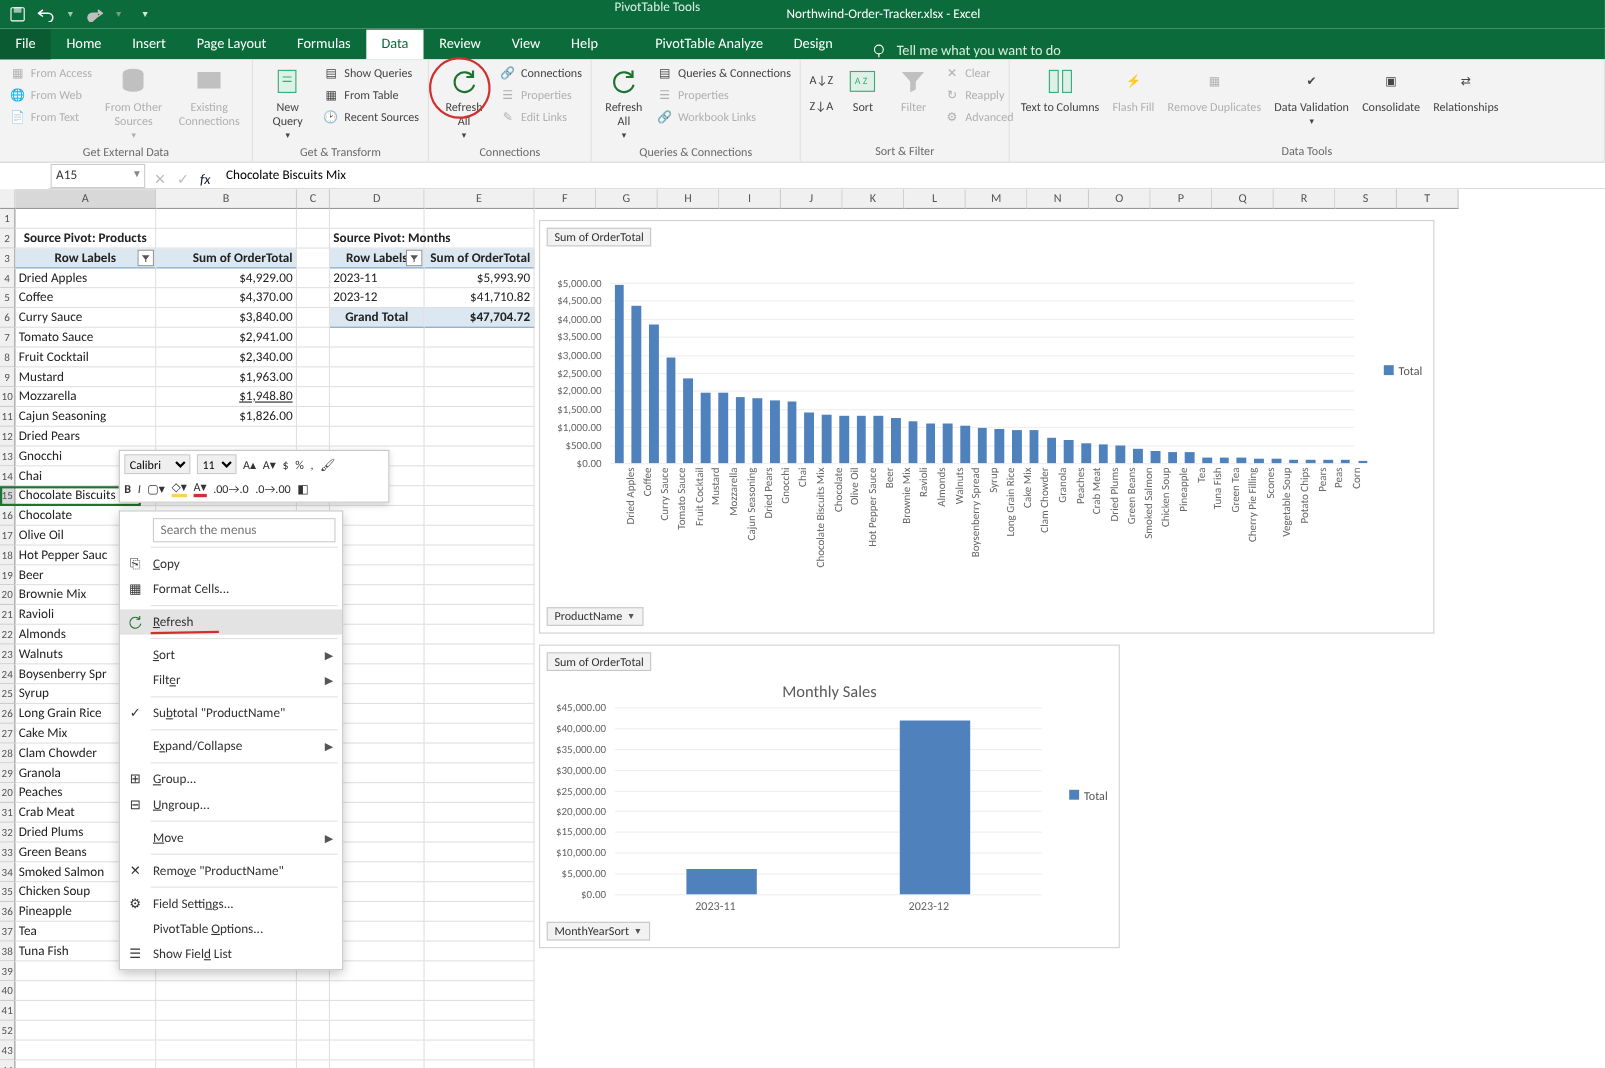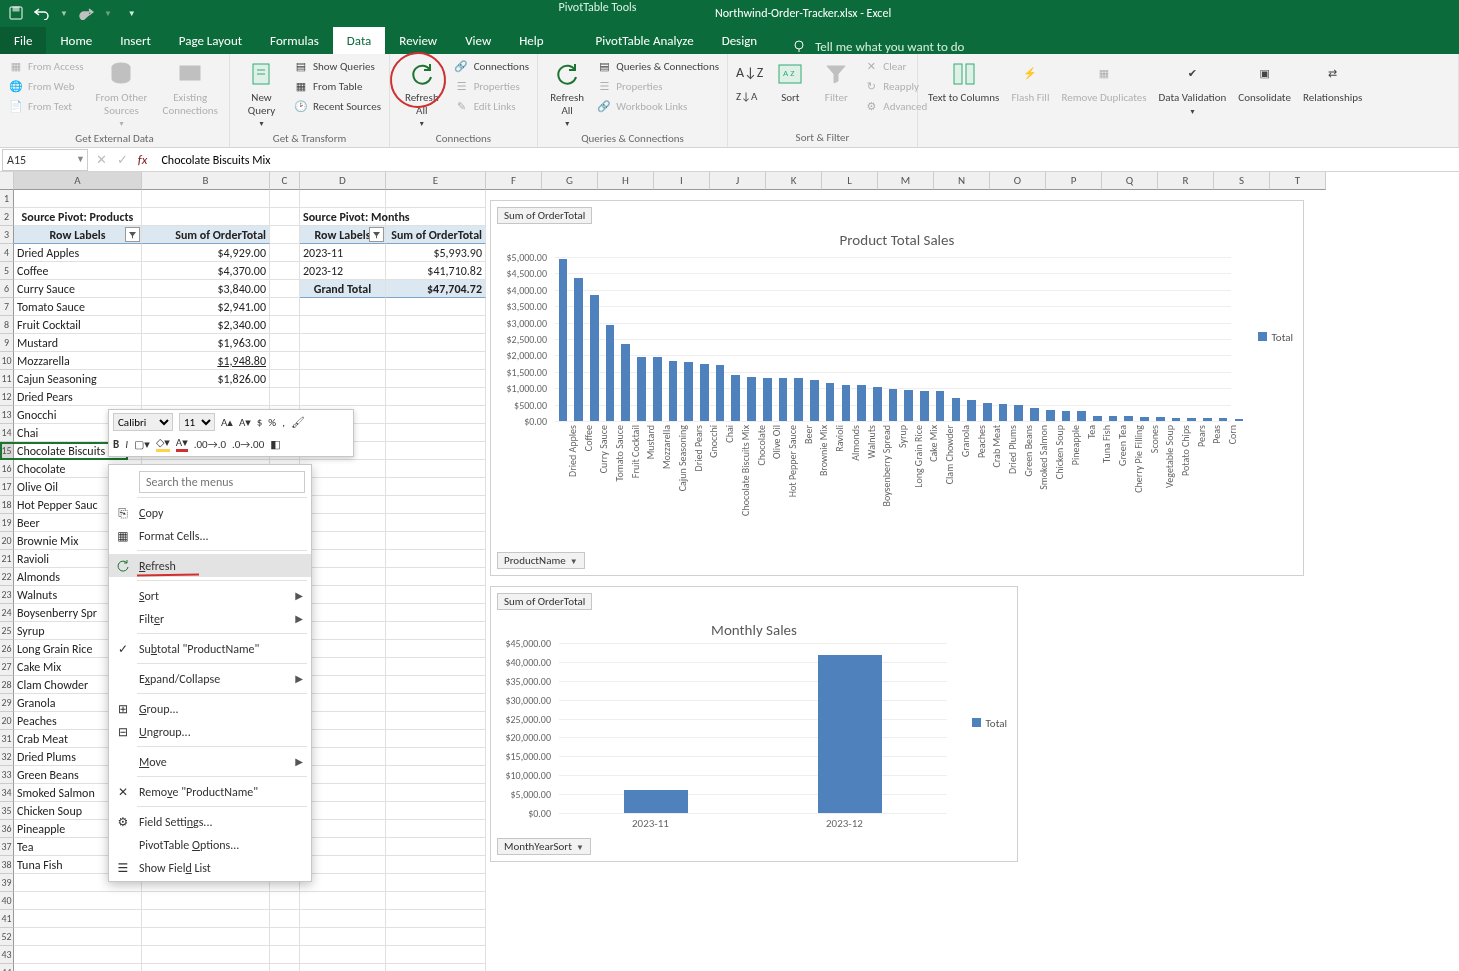--- a/index.html
+++ b/index.html
@@ -25,25 +25,25 @@
   .ribbon .group .label { text-align:center; color:#6a6a6a; font-size:11px; padding:2px 0 3px; white-space:nowrap;}
   .rbtn-big { display:flex; flex-direction:column; align-items:center; gap:2px; padding:2px 4px; min-width:42px; text-align:center; line-height:1.15; }
   .rbtn-big .icobox { width:32px; height:32px; display:flex; align-items:center; justify-content:center; }
   .rbtn-row { display:flex; align-items:center; gap:4px; padding:1px 2px; white-space:nowrap; height:20px;}
   .rbtn-row .sm { width:16px; height:16px; display:flex; align-items:center; justify-content:center; }
   .disabled { color:#b0b0b0; }
   .disabled svg * { stroke:#c0c0c0 !important; fill:#c0c0c0 !important; }
   .refresh-circle { position:relative; }
   .refresh-circle::after { content:""; position:absolute; left:-6px; top:-4px; width:52px; height:52px; border:2px solid #d03030; border-radius:50%; transform:rotate(-6deg); pointer-events:none;}
   
-  .namebox-row { height:24px; border-bottom:1px solid #d4d4d4; display:flex; align-items:center; background:#fff; }
+  .namebox-row { height:24px; border-bottom:1px solid #d4d4d4; display:flex; align-items:flex-end; background:#fff;margin-left:44px; }
   .namebox { width:86px; height:22px; border:1px solid #ccc; margin-left:2px; display:flex; align-items:center; padding:0 4px; font-size:12px; position:relative;}
   .namebox .dd { position:absolute; right:2px; top:3px; color:#888; font-size:9px;}
   .fx-ctrls { display:flex; align-items:center; gap:10px; margin:0 8px; color:#bbb; font-size:13px;}
-  .fx-ctrls .fx { color:#7f1d1d; font-style:italic; }
+  .fx-ctrls .fx { color:#0f172a; font-style:italic; }
   .formula-input { flex:1; height:22px; border:none; padding:0 6px; font-size:12px;}
   
   .sheet-area { position:absolute; top:172px; left:0; right:0; bottom:0; background:#fff; }
   .corner { position:absolute; left:0; top:0; width:14px; height:18px; background:#f0f0f0; border-right:1px solid #ccc; border-bottom:1px solid #999;}
   .col-headers { position:absolute; left:14px; top:0; height:18px; display:flex; }
   .col-headers .ch { background:#f0f0f0; border-right:1px solid #ccc; border-bottom:1px solid #999; text-align:center; font-size:11px; color:#555; line-height:18px;}
   .col-headers .ch.sel { background:#d8d8d8; }
   .row-headers { position:absolute; left:0; top:18px; width:14px; }
   .row-headers .rh { height:18px; background:#f0f0f0; border-bottom:1px solid #ccc; border-right:1px solid #999; text-align:center; font-size:10px; color:#555; line-height:18px;}
   .row-headers .rh.sel { background:#d8d8d8;}
@@ -265,21 +265,21 @@
           </div>
       </div>
     </div>
     <div class="label">Queries &amp; Connections</div>
   </div>
 
   <div class="group" style="width:190px">
     <div class="body">
       <div style="display:flex;flex-direction:column;justify-content:center;gap:4px;padding-top:6px">
         <div class="rbtn-row">
-            <span style="font-size:14px">A↓Z</span>
+            <span style="font-size:11px">A↓Z</span>
           </div>
         <div class="rbtn-row">
             <span style="font-size:11px">Z↓A</span>
           </div>
       </div>
       <div class="rbtn-big">
         <div class="icobox">
             <svg width="28" height="28" viewBox="0 0 28 28">
               <rect x="3" y="5" width="22" height="18" fill="#dff1e7" stroke="#3a7"></rect>
               <text x="7" y="16" font-size="9" fill="#3a7">A Z</text>
@@ -339,20 +339,21 @@
         </div>
       <div class="rbtn-big">
           <div class="icobox">▣</div>
           <span>Consolidate</span>
         </div>
       <div class="rbtn-big">
           <div class="icobox">⇄</div>
           <span>Relationships</span>
         </div>
     </div>
+    <div class="label">Data Tools</div>
   </div>
 </div>
 
 <div class="namebox-row">
   <div class="namebox">
       <span>A15</span>
       <span class="dd">▼</span>
     </div>
   <div class="fx-ctrls">
     <span>✕</span>
@@ -847,21 +848,20 @@
     <div class="item">
         <span class="ico">☰</span>
         <span>Show Fiel<u>d</u> List</span>
       </div>
   </div>
 
   <div class="chart-box" style="left:490px; top:28px; width:814px; height:376px;">
     <div class="chart-pill" style="left:6px; top:6px;">
         <span>Sum of OrderTotal</span>
       </div>
-    <div class="chart-title" style="margin-top:30px">Product Total Sales</div>
     <div class="y-axis" id="c1y" style="left:0; top:56px; width:60px; height:164px;">
         <div class="y-tick" style="top: 164px; right: 4px;">$0.00</div>
         <div class="y-tick" style="top: 147.6px; right: 4px;">$500.00</div>
         <div class="y-tick" style="top: 131.2px; right: 4px;">$1,000.00</div>
         <div class="y-tick" style="top: 114.8px; right: 4px;">$1,500.00</div>
         <div class="y-tick" style="top: 98.4px; right: 4px;">$2,000.00</div>
         <div class="y-tick" style="top: 82px; right: 4px;">$2,500.00</div>
         <div class="y-tick" style="top: 65.6px; right: 4px;">$3,000.00</div>
         <div class="y-tick" style="top: 49.2px; right: 4px;">$3,500.00</div>
         <div class="y-tick" style="top: 32.8px; right: 4px;">$4,000.00</div>

